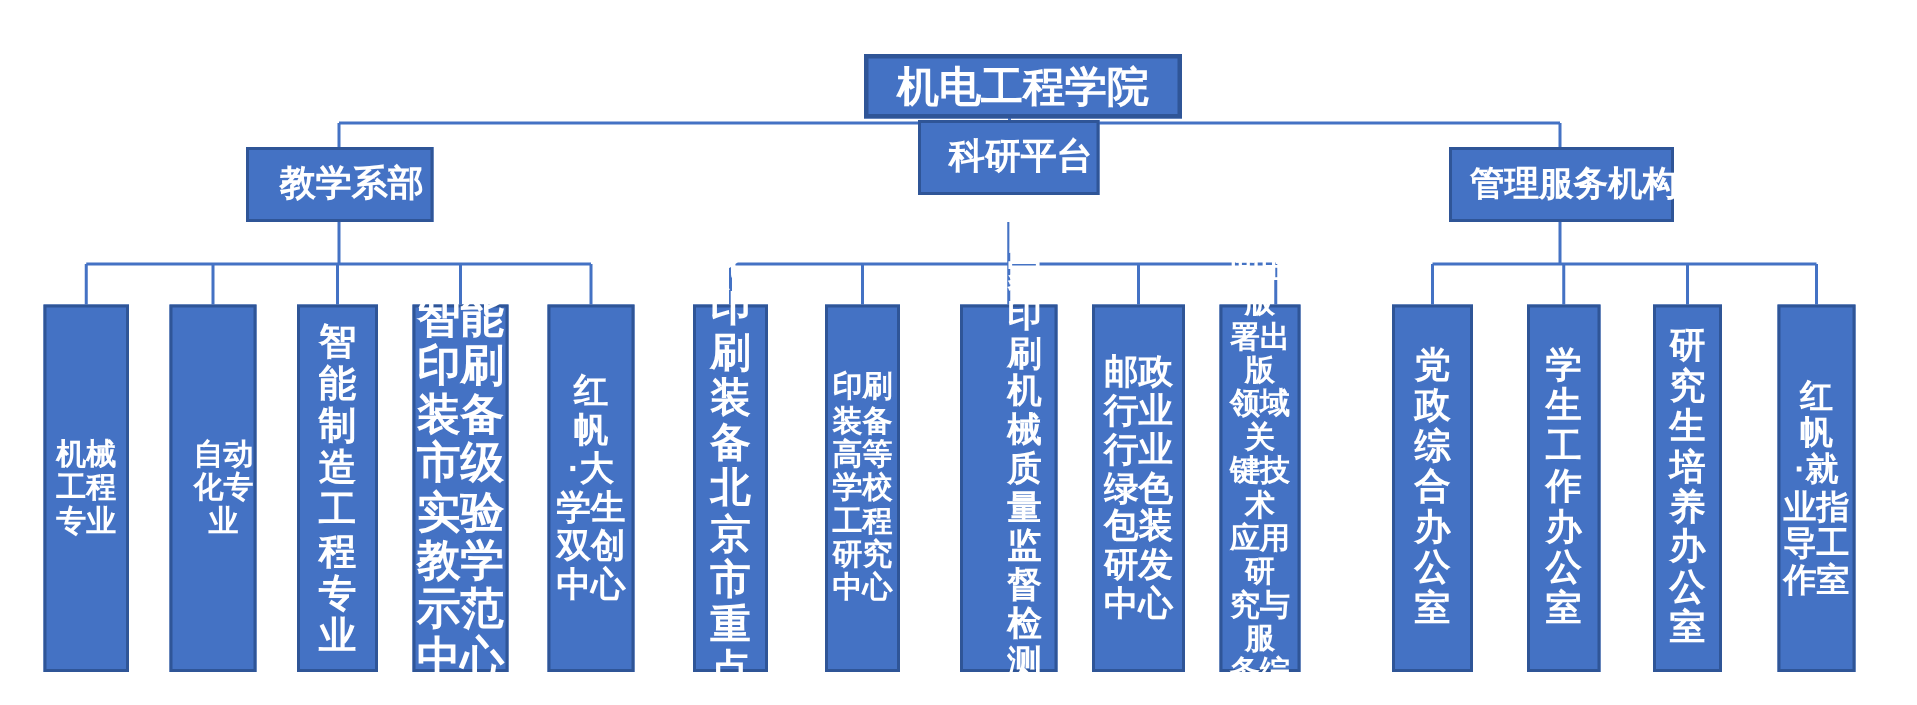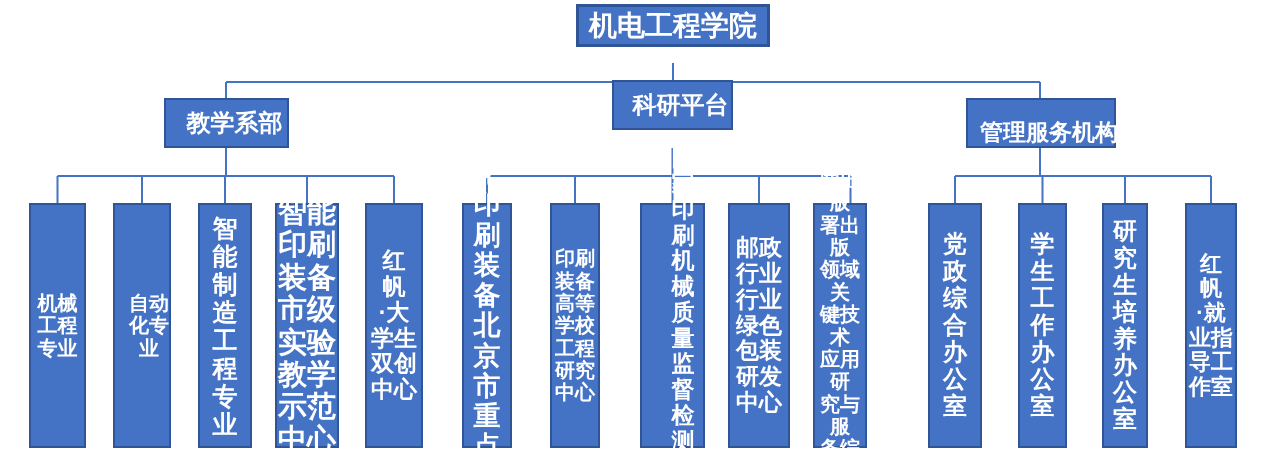--- a/index.html
+++ b/index.html
@@ -29,21 +29,21 @@
     text-align:center;
     z-index:1;
     font-weight:bold;
   }
   .node-label{
     white-space:pre-line;
     line-height:1.12;
     color:var(--text);
   }
   .lvl2 .node-label{white-space:nowrap;}
-  .root-node{left:576px;top:4px;width:194px;height:43px;font-size:28px;justify-content:center;}
+  .root-node{left:576px;top:36px;width:212px;height:43px;font-size:28px;justify-content:center;}
   .lvl2{height:50px;font-size:24px;border-width:2.5px;padding-left:16px;}
   .leaf{top:203px;height:245px;border-width:2.5px;}
 </style>
 </head>
 <body>
 
 <div id="canvas">
 
   <svg class="connectors" width="1278" height="470" viewBox="0 0 1278 470">
     <path d="M673 63 V82 M226 82 H1040 M226 82 V98 M673 82 V98 M1040 82 V98"></path>
@@ -55,21 +55,21 @@
   <div class="node root-node">
     <span class="node-label">机电工程学院</span>
   </div>
 
   <div class="node lvl2" style="left:164px;top:98px;width:125px;">
     <span class="node-label">教学系部</span>
   </div>
   <div class="node lvl2" style="left:612px;top:80px;width:121px;">
     <span class="node-label">科研平台</span>
   </div>
-  <div class="node lvl2" style="left:966px;top:98px;width:150px;font-size:23px;align-items:flex-end;">
+  <div class="node lvl2" style="left:966px;top:98px;width:150px;font-size:23px;">
     <span class="node-label">管理服务机构</span>
   </div>
 
   <div class="node leaf" style="left:29px;width:57px;font-size:20px;">
     <span class="node-label">机械
 工程
 专业</span>
   </div>
   <div class="node leaf" style="left:113px;width:58px;font-size:20px;justify-content:flex-end;">
     <span class="node-label">自动

